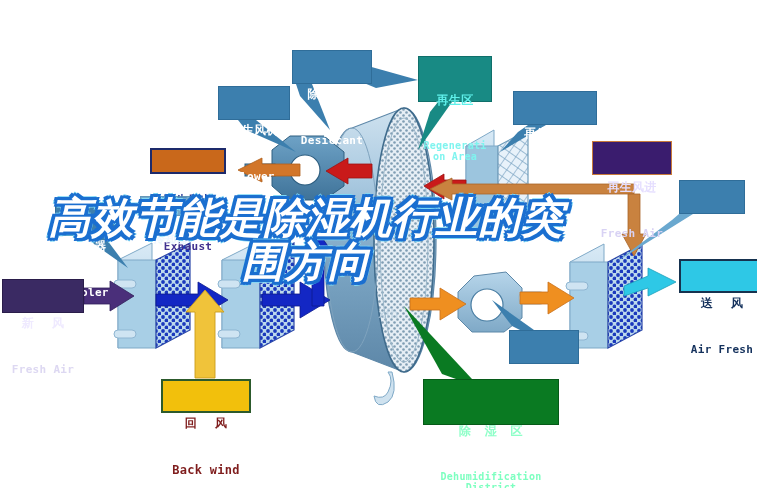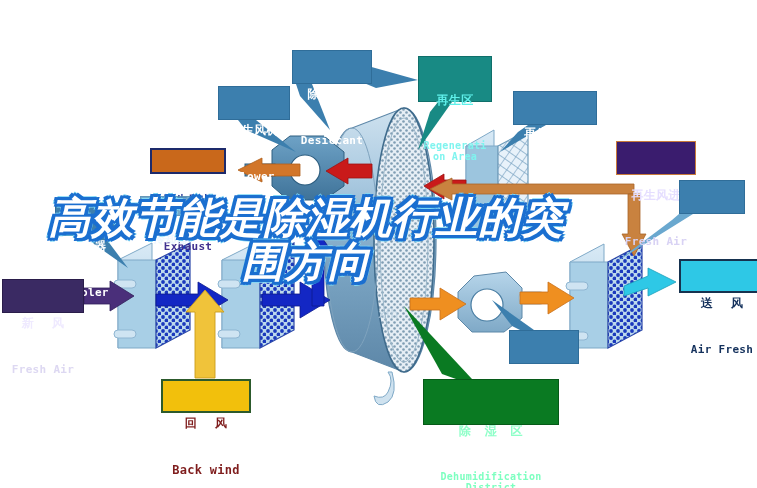--- a/index.html
+++ b/index.html
@@ -237,21 +237,21 @@
     <span class="cn">再生区</span>
     <span class="en">Regenerati
 on Area</span>
   </div>
 
   <div class="lbl box-blue" style="left:513px;top:91px;width:84px;height:34px;padding-top:0;">
     <span class="cn">再生加热器</span>
     <span class="en">heater</span>
   </div>
 
-  <div class="lbl box-purple" style="left:616px;top:141px;width:80px;height:34px;padding-top:12px;">
+  <div class="lbl box-purple" style="left:592px;top:141px;width:80px;height:34px;padding-top:4px;">
     <span class="cn">再生风进</span>
     <span class="en">Fresh Air</span>
   </div>
 
   <div class="lbl box-orange" style="left:150px;top:148px;width:76px;height:26px;padding-top:9px;">
     <span class="cn">再生风出</span>
     <span class="en">Exhaust</span>
   </div>
 
   <div class="lbl box-blue" style="left:679px;top:180px;width:66px;height:34px;padding-top:2px;">

